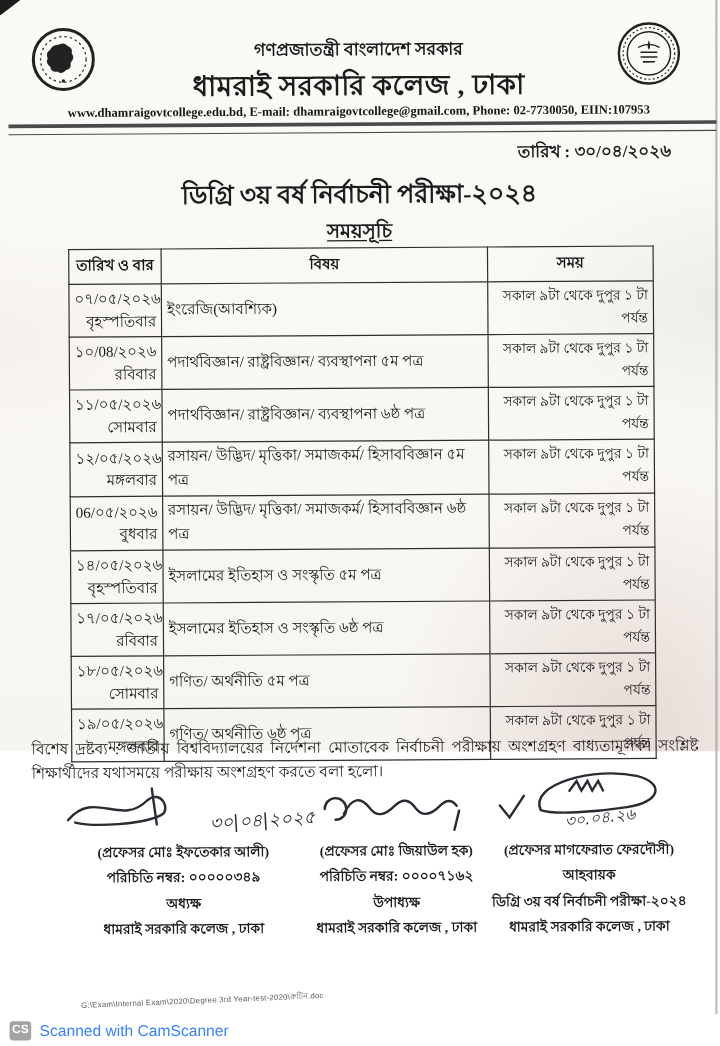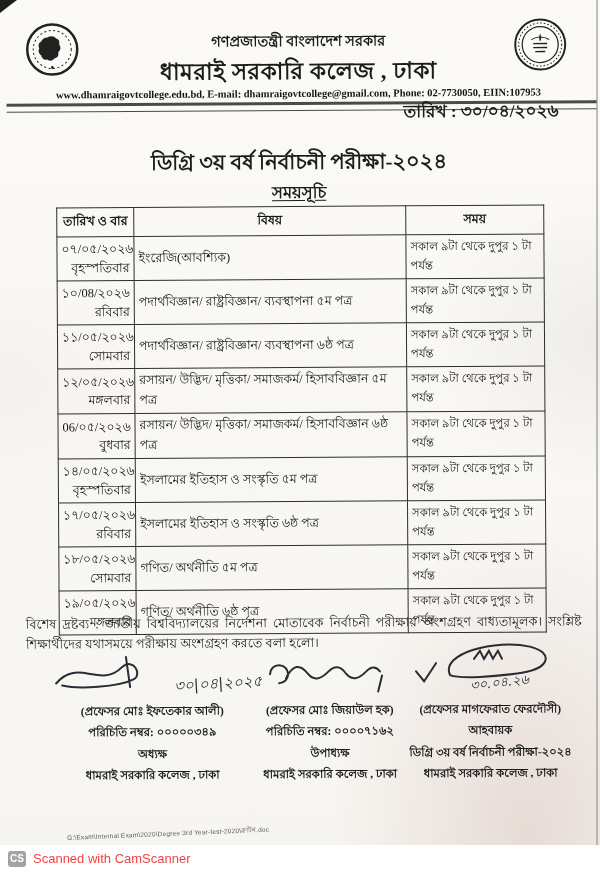--- a/index.html
+++ b/index.html
@@ -1,17 +1,17 @@
 <!DOCTYPE html>
 <html><head>
 <meta charset="utf-8">
 <style>
   html,body{margin:0;padding:0;width:600px;height:872px;overflow:hidden;background:#ffffff;
     font-family:"Liberation Serif", serif;}
-  .page{position:relative;width:600px;height:845px;
+  .page{position:relative;width:600px;height:626px;
     background:
       radial-gradient(ellipse at 88% 98%, rgba(193,158,148,.30), rgba(193,158,148,0) 26%),
       radial-gradient(ellipse at 100% 40%, rgba(175,170,165,.15), rgba(175,170,165,0) 20%),
       radial-gradient(ellipse at 0% 45%, rgba(205,180,175,.10), rgba(205,180,175,0) 18%),
       linear-gradient(#fbfaf7, #f7f5f1);}
   .edge-line{position:absolute;right:2px;top:0;height:845px;width:2px;background:#8d8d8d;opacity:.55;}
   .corner-mark{position:absolute;left:0;top:0;width:17px;height:13px;background:#1d1d1d;
     clip-path:polygon(0 0,100% 0,55% 45%,0 100%);}
   .doc{position:absolute;inset:0;transform:rotate(-0.35deg);transform-origin:50% 40%;color:#1c1c1c;}
 
@@ -19,34 +19,34 @@
   .logo-left{left:27px;top:21px;}
   .logo-right{left:515px;top:19px;}
 
   .head-center{position:absolute;left:0;right:0;text-align:center;}
   .govt-line{top:30px;font-size:14.5px;font-weight:700;}
   .college-name{top:53px;font-size:23px;font-weight:700;letter-spacing:.5px;}
   .contact-line{top:88px;font-size:10.5px;font-weight:700;color:#141414;}
 
   .rule{position:absolute;left:8px;right:2px;top:102px;height:5px;
     border-top:3px solid #4a4a4a;border-bottom:1.5px solid #4a4a4a;}
-  .date-line{position:absolute;right:40px;top:99px;font-size:17px;font-weight:700;}
+  .date-line{position:absolute;right:40px;top:116px;font-size:14px;font-weight:700;}
 
   .title{position:absolute;left:0;right:0;top:146px;text-align:center;font-size:21px;font-weight:700;}
   .subtitle{position:absolute;left:0;right:0;top:180px;text-align:center;font-size:16.5px;font-weight:700;
     text-decoration:underline;text-underline-offset:2px;}
 
   table.sched{position:absolute;left:57px;top:206px;width:487px;border-collapse:collapse;
     table-layout:fixed;font-size:12px;color:#151515;}
   table.sched th,table.sched td{border:1.4px solid #2e2e2e;padding:2px 4px;vertical-align:middle;}
   table.sched th{font-weight:700;font-size:12.5px;height:24px;}
   col.c1{width:77px;} col.c2{width:272px;} col.c3{width:138px;}
   td.cell-date{text-align:right;line-height:1.45;height:39px;font-size:12.5px;}
   td.cell-subject{padding-left:12px;font-size:12.5px;}
-  td.cell-time{text-align:left;font-size:11.5px;}
+  td.cell-time{text-align:right;font-size:11.5px;}
 
   .note{position:absolute;left:24px;top:600px;width:556px;font-size:12.8px;line-height:1.6;
     text-align:justify;}
   .note b{font-weight:400;}
 
   .sig{position:absolute;text-align:center;font-size:11.5px;font-weight:700;line-height:1.85;}
   .sig-1{left:36px;top:648px;width:228px;}
   .sig-2{left:240px;top:648px;width:175px;}
   .sig-3{left:402px;top:636px;width:172px;}
   .sig .scribble{position:relative;height:52px;}
@@ -57,21 +57,21 @@
   svg.ink path, svg.ink ellipse{fill:none;stroke:#2b2b33;stroke-width:2;stroke-linecap:round;}
 
   .filepath{position:absolute;left:64px;top:828px;font-size:6.5px;color:#5a5a5a;
     transform:rotate(-2deg);font-family:"Liberation Sans", sans-serif;letter-spacing:.2px;}
 
   .cam-bar{position:absolute;left:0;top:845px;width:600px;height:27px;background:#ffffff;
     display:flex;align-items:center;gap:7px;padding-left:8px;box-sizing:border-box;
     font-family:"Liberation Sans", sans-serif;}
   .cs-badge{display:inline-flex;align-items:center;justify-content:center;width:18px;height:16px;
     background:#a3a3a3;color:#ffffff;font-size:10px;font-weight:700;border-radius:3px;}
-  .cs-text{color:#ef4444;font-size:13px;}
+  .cs-text{color:#3b82f6;font-size:13px;}
 </style>
 </head>
 <body>
 
 <div class="page">
   <div class="corner-mark"></div>
   <div class="edge-line"></div>
 
   <div class="doc">
 

